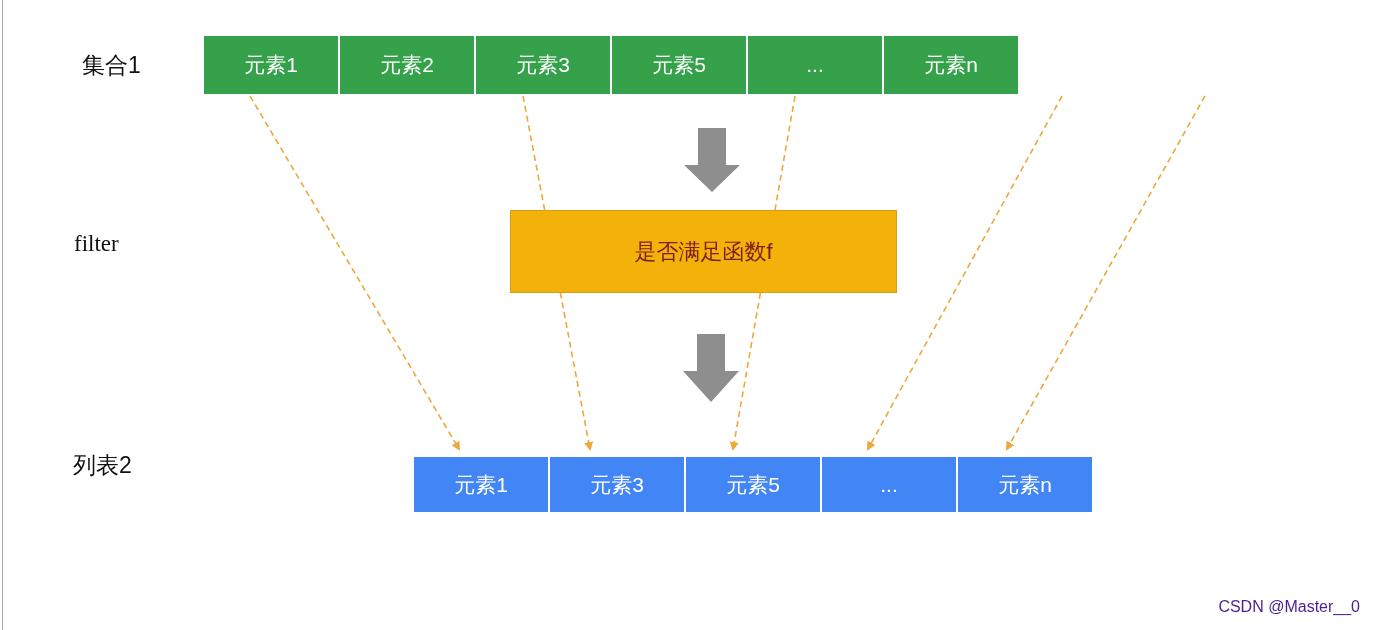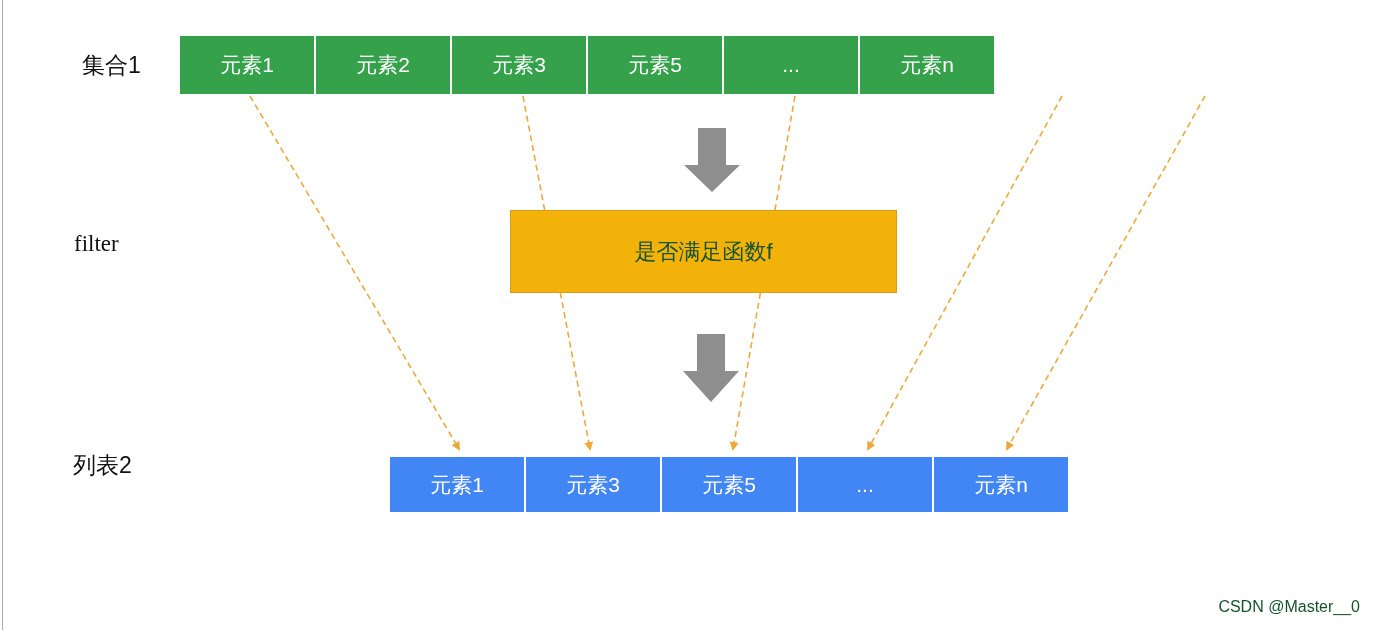--- a/index.html
+++ b/index.html
@@ -16,39 +16,39 @@
   #connector-svg{position:absolute;left:0;top:0;z-index:1;}
   
   .row-label{
     position:absolute;color:#111111;font-size:23px;line-height:1.2;
     z-index:4;white-space:nowrap;
   }
   #label-set1{left:82px;top:52px;}
   #label-filter{left:74px;top:230px;font-family:Liberation Serif, serif;}
   #label-list2{left:73px;top:452px;}
   
-  .row{position:absolute;display:flex;gap:2px;z-index:3;}
+  .row{position:absolute;display:flex;gap:2px;z-index:3;margin-left:24px;}
   .cell{
     flex:0 0 134px;display:flex;align-items:center;justify-content:center;
     color:#ffffff;font-size:21px;white-space:nowrap;
   }
   #row-set1{left:180px;top:36px;height:58px;}
   #row-set1 .cell{background:#35a24b;height:58px;}
   #row-list2{left:390px;top:457px;height:55px;}
   #row-list2 .cell{background:#4285f4;height:55px;}
   
   .filter-box{
     position:absolute;left:510px;top:210px;width:387px;height:83px;
     background:#f2b20a;border:1px solid #d99c12;box-sizing:border-box;
     display:flex;align-items:center;justify-content:center;
-    color:#14532d;font-size:22px;z-index:3;text-align:right;
+    color:#7f1d1d;font-size:22px;z-index:3;text-align:right;
   }
   
   .watermark{
-    position:absolute;right:14px;top:598px;color:#14532d;font-size:16px;
+    position:absolute;right:14px;top:598px;color:#4c1d95;font-size:16px;
     z-index:4;white-space:nowrap;
   }
 </style>
 </head>
 <body>
 
 <div class="frame-left"></div>
 
 <svg id="connector-svg" width="1374" height="630" viewBox="0 0 1374 630">
   <defs>

